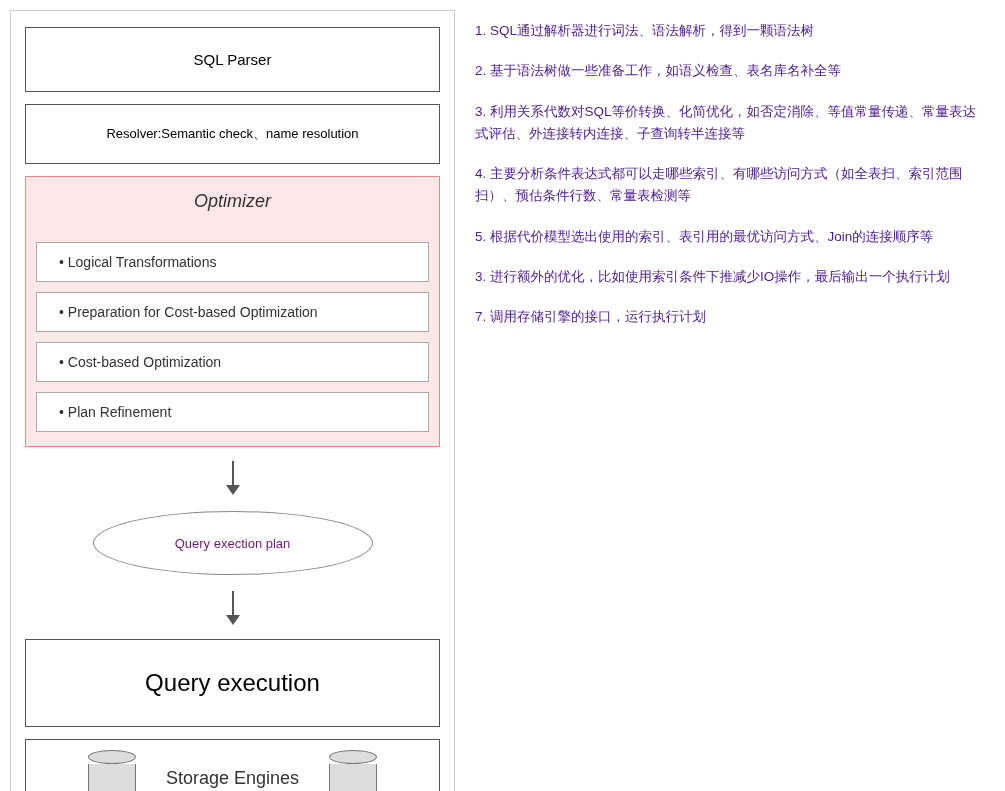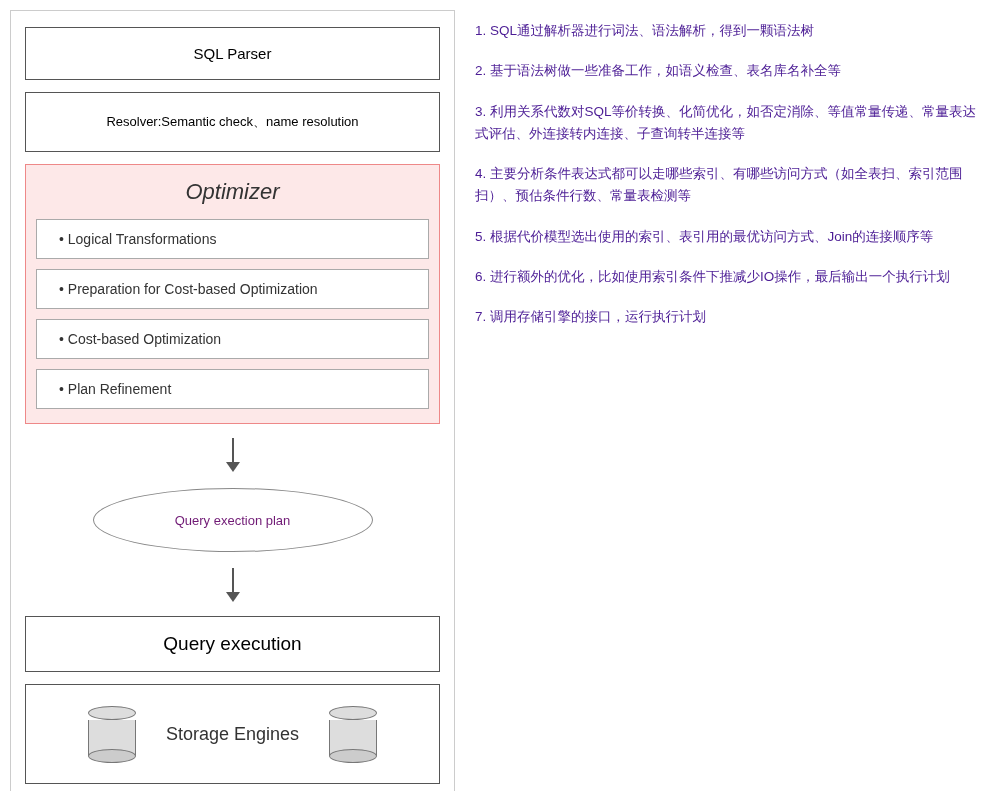--- a/index.html
+++ b/index.html
@@ -31,21 +31,21 @@
       flex-direction: column;
       gap: 18px;
       font-size: 14px;
       color: #222;
       line-height: 1.6;
     }
 
     
     .sql-parser-box {
       border: 1px solid #555;
-      padding: 17px;
+      padding: 23px;
       text-align: center;
       font-size: 15px;
       background: #fff;
     }
 
     
     .resolver-box {
       border: 1px solid #555;
       padding: 20px;
       text-align: center;
@@ -59,25 +59,25 @@
       background: #fde8e8;
       padding: 14px 10px 14px 10px;
       display: flex;
       flex-direction: column;
       align-items: stretch;
       gap: 10px;
     }
 
     .optimizer-title {
       text-align: center;
-      font-size: 22px;
+      font-size: 18px;
       font-style: italic;
       font-weight: normal;
       color: #333;
-      margin-bottom: 4px;
+      margin-bottom: 20px;
     }
 
     .optimizer-item {
       border: 1px solid #aaa;
       background: #fff;
       padding: 11px 22px;
       font-size: 14px;
       color: #333;
     }
 
@@ -117,23 +117,23 @@
       align-items: center;
       justify-content: center;
       font-size: 13px;
       color: #701a75;
       background: #fff;
     }
 
     
     .query-execution-box {
       border: 1px solid #555;
-      padding: 16px;
-      text-align: center;
-      font-size: 19px;
+      padding: 29px;
+      text-align: center;
+      font-size: 24px;
       background: #fff;
     }
 
     
     .storage-engines-box {
       border: 1px solid #555;
       padding: 10px 14px;
       background: #fff;
       display: flex;
       align-items: center;
@@ -240,15 +240,15 @@
   </div>
 
 </div>
 
 <div class="right-panel">
   <div class="note-item">1. SQL通过解析器进行词法、语法解析，得到一颗语法树</div>
   <div class="note-item">2. 基于语法树做一些准备工作，如语义检查、表名库名补全等</div>
   <div class="note-item">3. 利用关系代数对SQL等价转换、化简优化，如否定消除、等值常量传递、常量表达式评估、外连接转内连接、子查询转半连接等</div>
   <div class="note-item">4. 主要分析条件表达式都可以走哪些索引、有哪些访问方式（如全表扫、索引范围扫）、预估条件行数、常量表检测等</div>
   <div class="note-item">5. 根据代价模型选出使用的索引、表引用的最优访问方式、Join的连接顺序等</div>
-  <div class="note-item">6. 进行额外的优化，比如使用索引条件下推减少IO操作，最后输出一个执行计划</div>
+  <div class="note-item">3. 进行额外的优化，比如使用索引条件下推减少IO操作，最后输出一个执行计划</div>
   <div class="note-item">7. 调用存储引擎的接口，运行执行计划</div>
 </div>
 
 </body></html>

